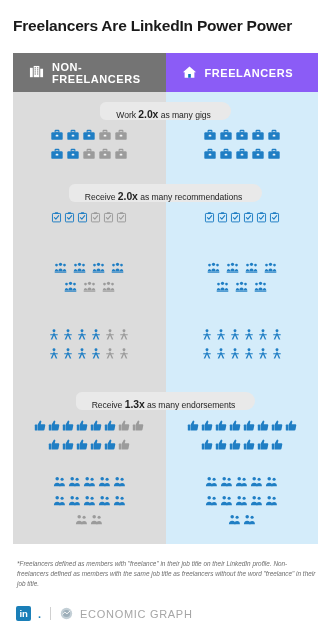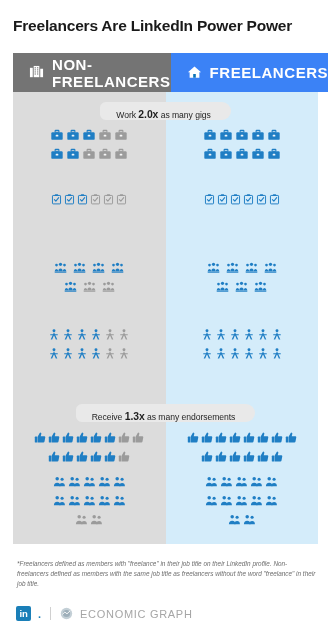--- a/index.html
+++ b/index.html
@@ -39,24 +39,24 @@
     display: flex;
   }
   .hdr {
     flex: 0 0 50%;
     display: flex;
     align-items: center;
     gap: 8px;
     padding-left: 16px;
   }
   .hdr-left  { background: #747474; }
-  .hdr-right { background: #3b82f6; }
+  .hdr-right { background: #8b5cf6; }
   .hdr-label {
     color: #ffffff;
-    font-size: 15px;
+    font-size: 11px;
     font-weight: bold;
     letter-spacing: 0.55px;
   }
   .hdr-icon { width: 15px; height: 15px; display:block; }
 
   
   .columns {
     position: absolute;
     top: 92px;
     left: 13px;
@@ -320,20 +320,23 @@
               <span class="ico"><svg width="14" height="13" viewBox="0 0 24 24">
                   <rect x="8.5" y="2.5" width="7" height="3.4" rx="1" fill="none" stroke="#1f7ec4" stroke-width="2"></rect>
                   <rect x="1.5" y="6" width="21" height="14" rx="2.2" fill="#1f7ec4"></rect>
                   <rect x="9.6" y="10.4" width="4.8" height="3.4" rx="1" fill="#ffffff" opacity=".92"></rect>
                 </svg></span>
             </div>
           </div>
         </div>
       </div>
       <div class="row" style="top:92px">
+        <div class="pill">
+          <span class="pill-text">Receive <b>2.0x</b> as many recommendations</span>
+        </div>
         <div class="iconsets">
           <div class="iconset">
             <div class="icon-row">
               <span class="ico"><svg width="11" height="13" viewBox="0 0 24 24">
                   <rect x="3.2" y="3.2" width="17.6" height="18.4" rx="1.4" fill="none" stroke="#1f7ec4" stroke-width="2.1"></rect>
                   <rect x="8.4" y="0.8" width="7.2" height="3.6" rx="1" fill="#1f7ec4"></rect>
                   <path d="M7.4 12.2 L10.6 15.6 L16.8 7.8" stroke="#1f7ec4" stroke-width="2.3" fill="none" stroke-linecap="round" stroke-linejoin="round"></path>
                 </svg></span>
               <span class="ico"><svg width="11" height="13" viewBox="0 0 24 24">
                   <rect x="3.2" y="3.2" width="17.6" height="18.4" rx="1.4" fill="none" stroke="#1f7ec4" stroke-width="2.1"></rect>
@@ -669,21 +672,21 @@
                 </svg></span>
               <span class="ico"><svg width="12" height="14" viewBox="0 0 24 24">
                   <circle cx="12" cy="3.4" r="2.9" fill="#1f7ec4"></circle>
                   <path d="M12 6.6 L18.6 20.8 L15.6 20.8 L12 12.4 L8.4 20.8 L5.4 20.8 Z" fill="#1f7ec4"></path>
                   <rect x="4.2" y="10.4" width="15.6" height="2.2" rx="1" fill="#1f7ec4"></rect>
                 </svg></span>
             </div>
           </div>
         </div>
       </div>
-      <div class="row" style="top:312px">
+      <div class="row" style="top:300px">
         <div class="pill">
           <span class="pill-text">Receive <b>1.3x</b> as many endorsements</span>
         </div>
         <div class="iconsets">
           <div class="iconset">
             <div class="icon-row">
               <span class="ico"><svg width="12" height="12" viewBox="0 0 24 24">
                   <path d="M7.2 9.6 L11.4 2.2 q0.8-1.4 2.2-0.8 t1.1 2.2 L13.4 8.4 L20.6 8.4 q2 0 2 1.9 L21 19.2 q-0.4 2-2.3 2 L7.2 21.2 Z" fill="#1f7ec4"></path>
                   <rect x="1.6" y="9.2" width="5" height="12" rx="1.2" fill="#1f7ec4"></rect>
                 </svg></span>

